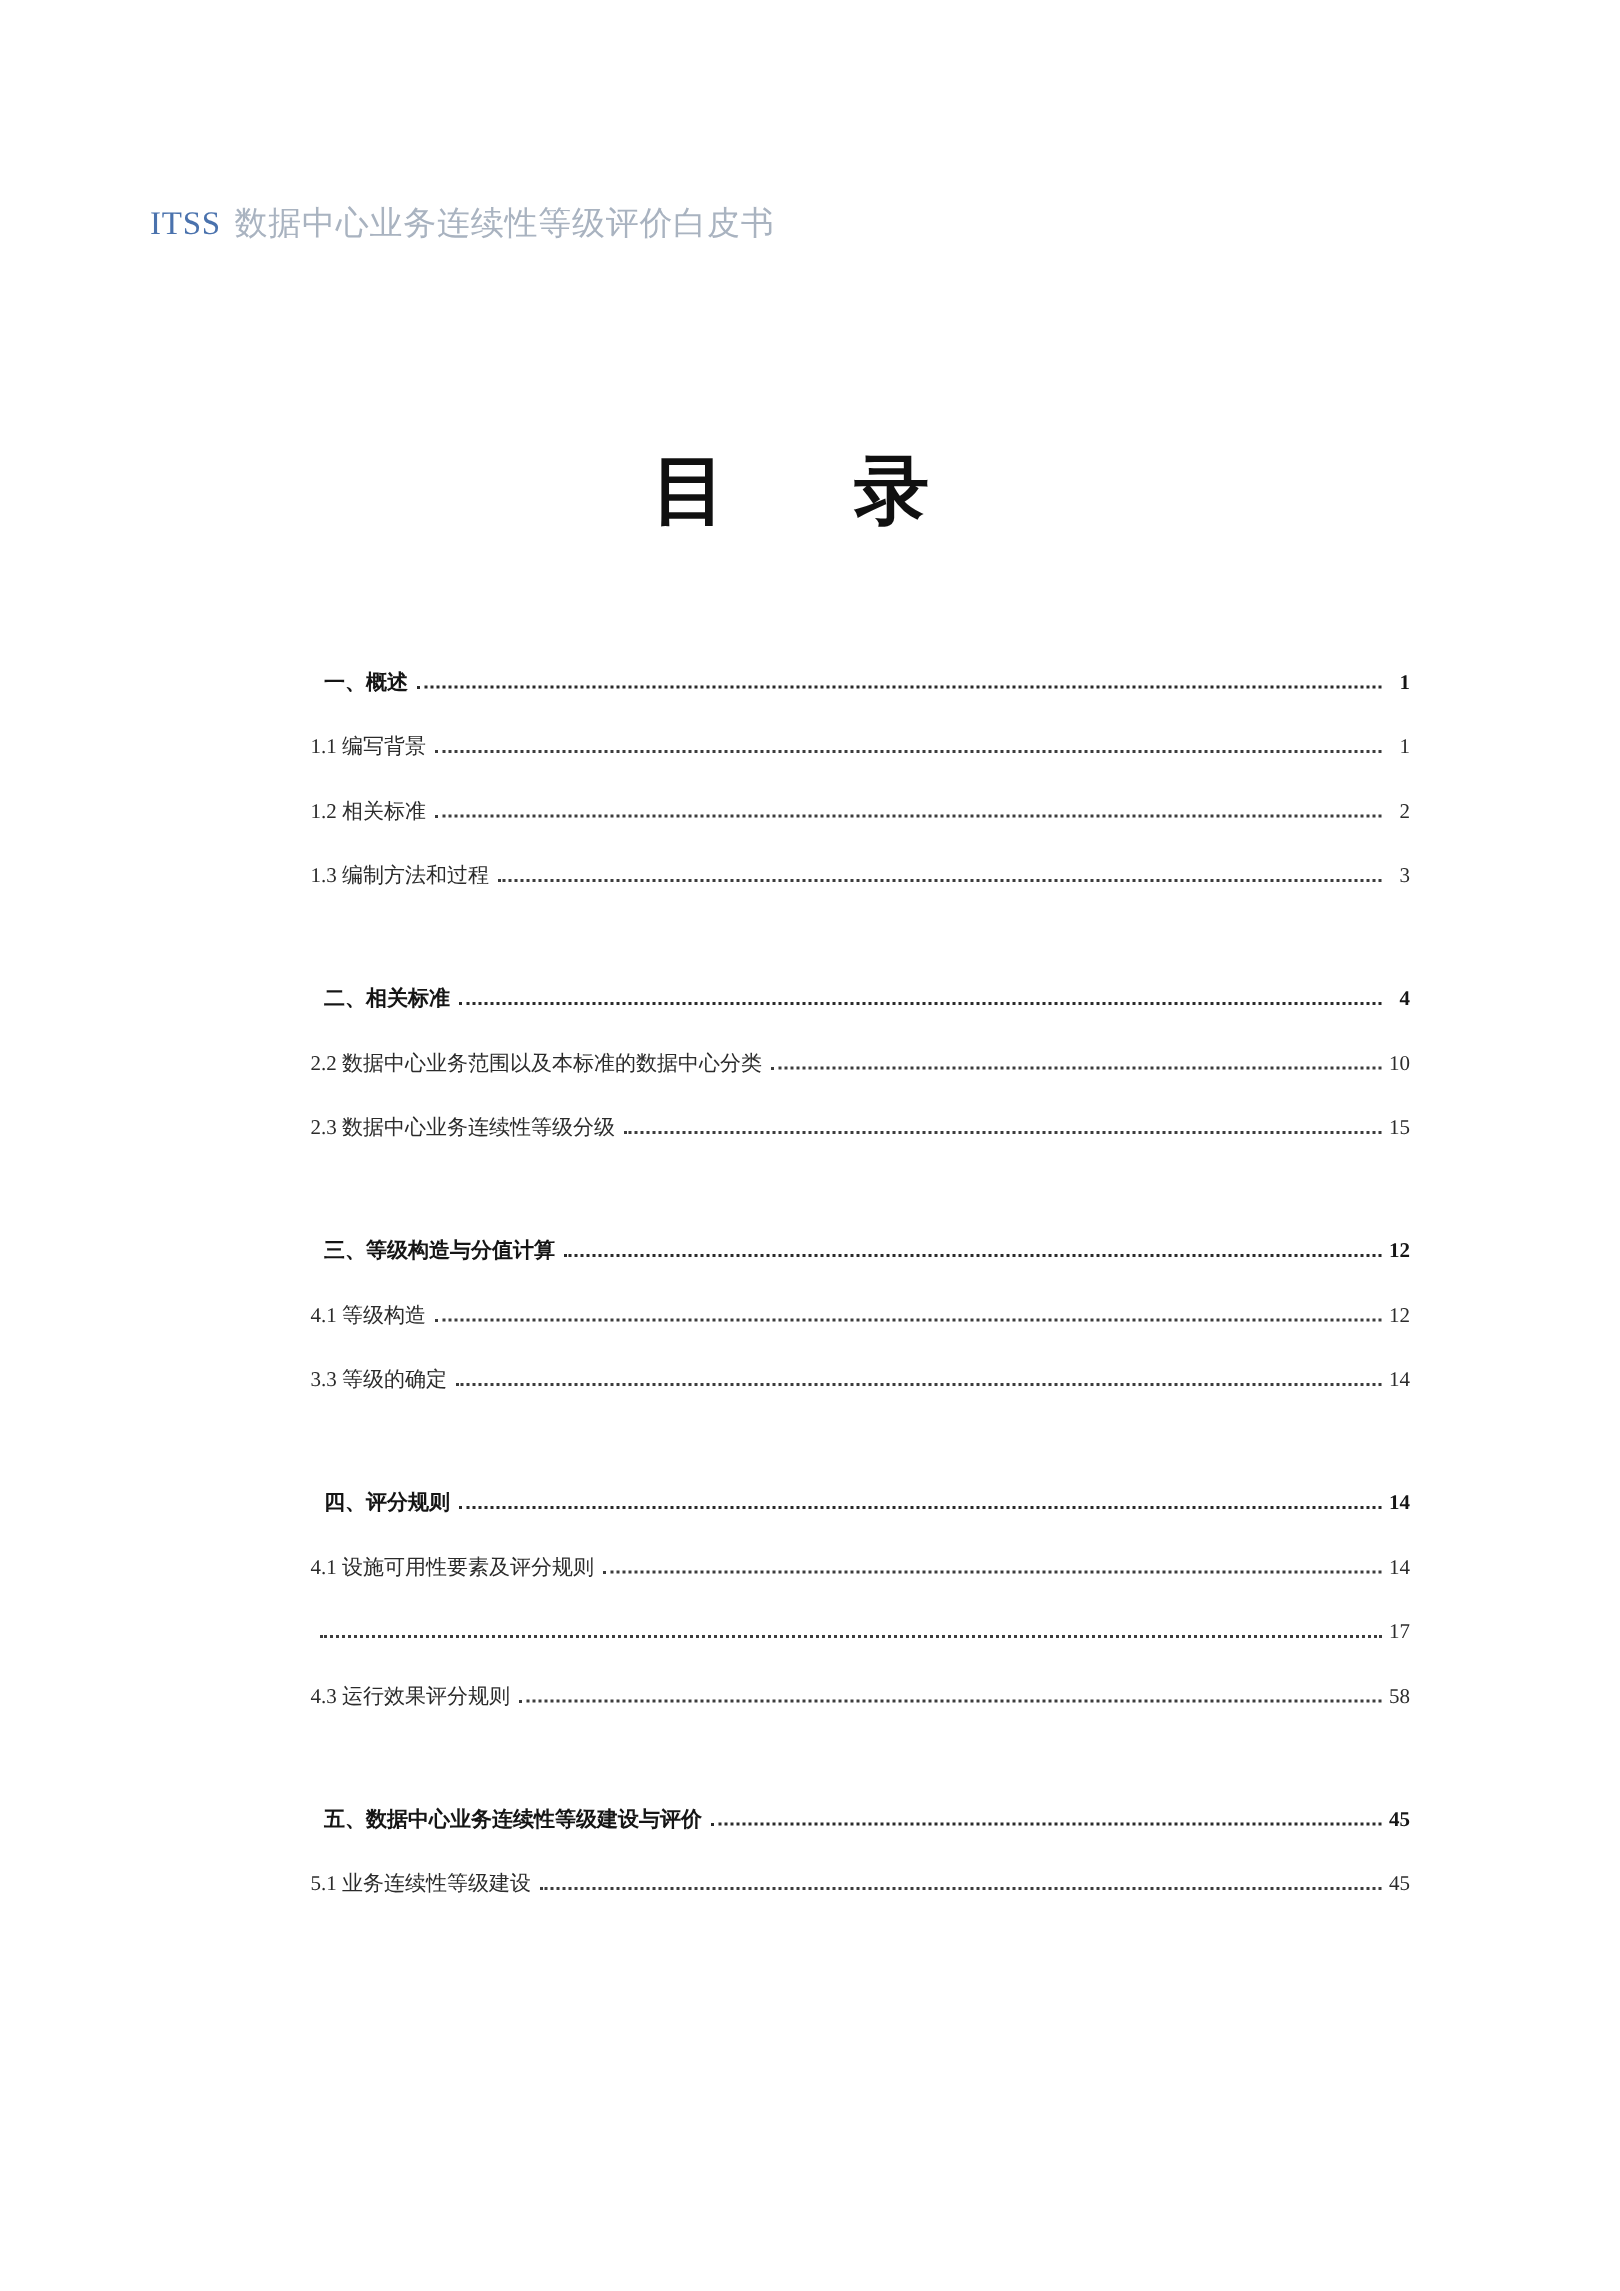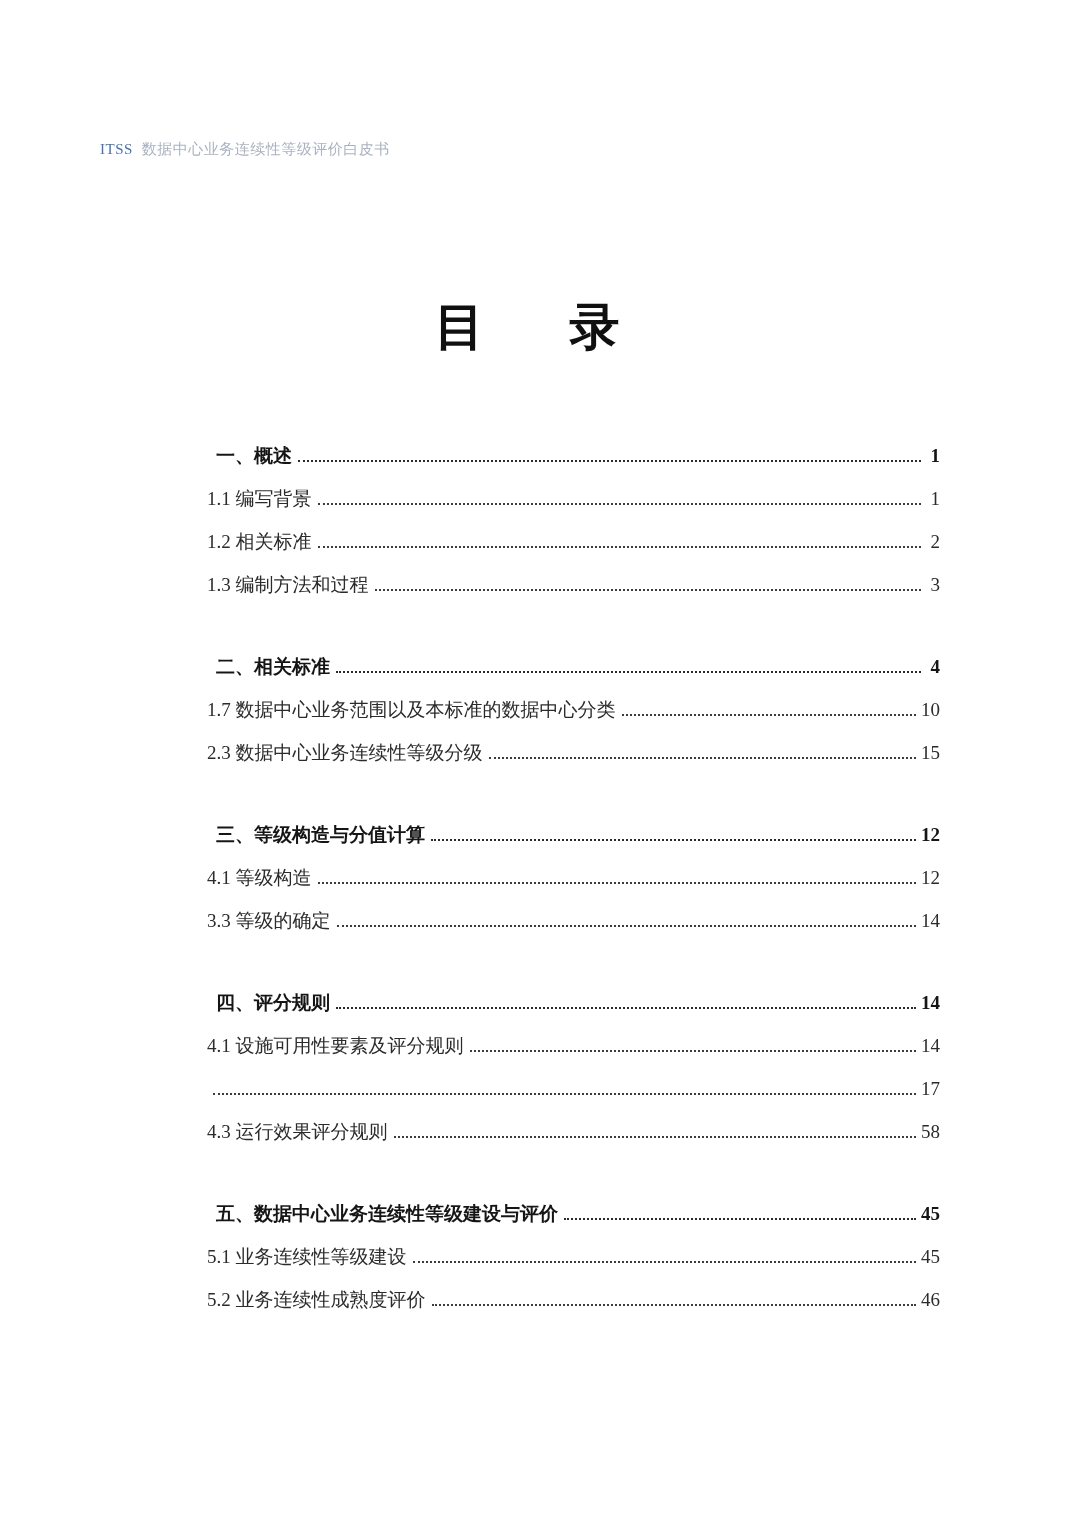--- a/index.html
+++ b/index.html
@@ -18,21 +18,21 @@
     position: relative;
     width: 1080px;
     height: 1527px;
     background: #ffffff;
   }
   
   .header {
     position: absolute;
     top: 136px;
     left: 100px;
-    font-size: 15px;
+    font-size: 22px;
     line-height: 26px;
     white-space: nowrap;
     letter-spacing: 0.5px;
   }
   .brand {
     color: #4a72ad;
     font-family: "Liberation Serif", "DejaVu Serif", serif;
   }
   .header-title {
     color: #a9b3c0;
@@ -63,21 +63,21 @@
   }
   .toc-section {
     margin-top: 55px;
   }
   .toc-section:first-child {
     margin-top: 0;
   }
   .toc-row {
     display: flex;
     align-items: baseline;
-    font-size: 19px;
+    font-size: 14px;
     line-height: 27px;
     margin-top: 16px;
     color: #2b2b2b;
   }
   .toc-section .toc-row:first-child {
     margin-top: 0;
   }
   .toc-row.heading {
     font-weight: 700;
     color: #151515;
@@ -140,21 +140,21 @@
           <span class="pagenum">3</span>
         </div>
       </div>
       <div class="toc-section">
         <div class="toc-row heading">
           <span class="label">二、相关标准</span>
           <span class="dots"></span>
           <span class="pagenum">4</span>
         </div>
         <div class="toc-row item">
-          <span class="label">1.7 数据中心业务范围以及本标准的数据中心分类</span>
+          <span class="label">2.2 数据中心业务范围以及本标准的数据中心分类</span>
           <span class="dots"></span>
           <span class="pagenum">10</span>
         </div>
         <div class="toc-row item">
           <span class="label">2.3 数据中心业务连续性等级分级</span>
           <span class="dots"></span>
           <span class="pagenum">15</span>
         </div>
       </div>
       <div class="toc-section">
@@ -199,21 +199,16 @@
         <div class="toc-row heading">
           <span class="label">五、数据中心业务连续性等级建设与评价</span>
           <span class="dots"></span>
           <span class="pagenum">45</span>
         </div>
         <div class="toc-row item">
           <span class="label">5.1 业务连续性等级建设</span>
           <span class="dots"></span>
           <span class="pagenum">45</span>
         </div>
-        <div class="toc-row item">
-          <span class="label">5.2 业务连续性成熟度评价</span>
-          <span class="dots"></span>
-          <span class="pagenum">46</span>
-        </div>
       </div>
     </div>
 
 </div>
 
 </body></html>

